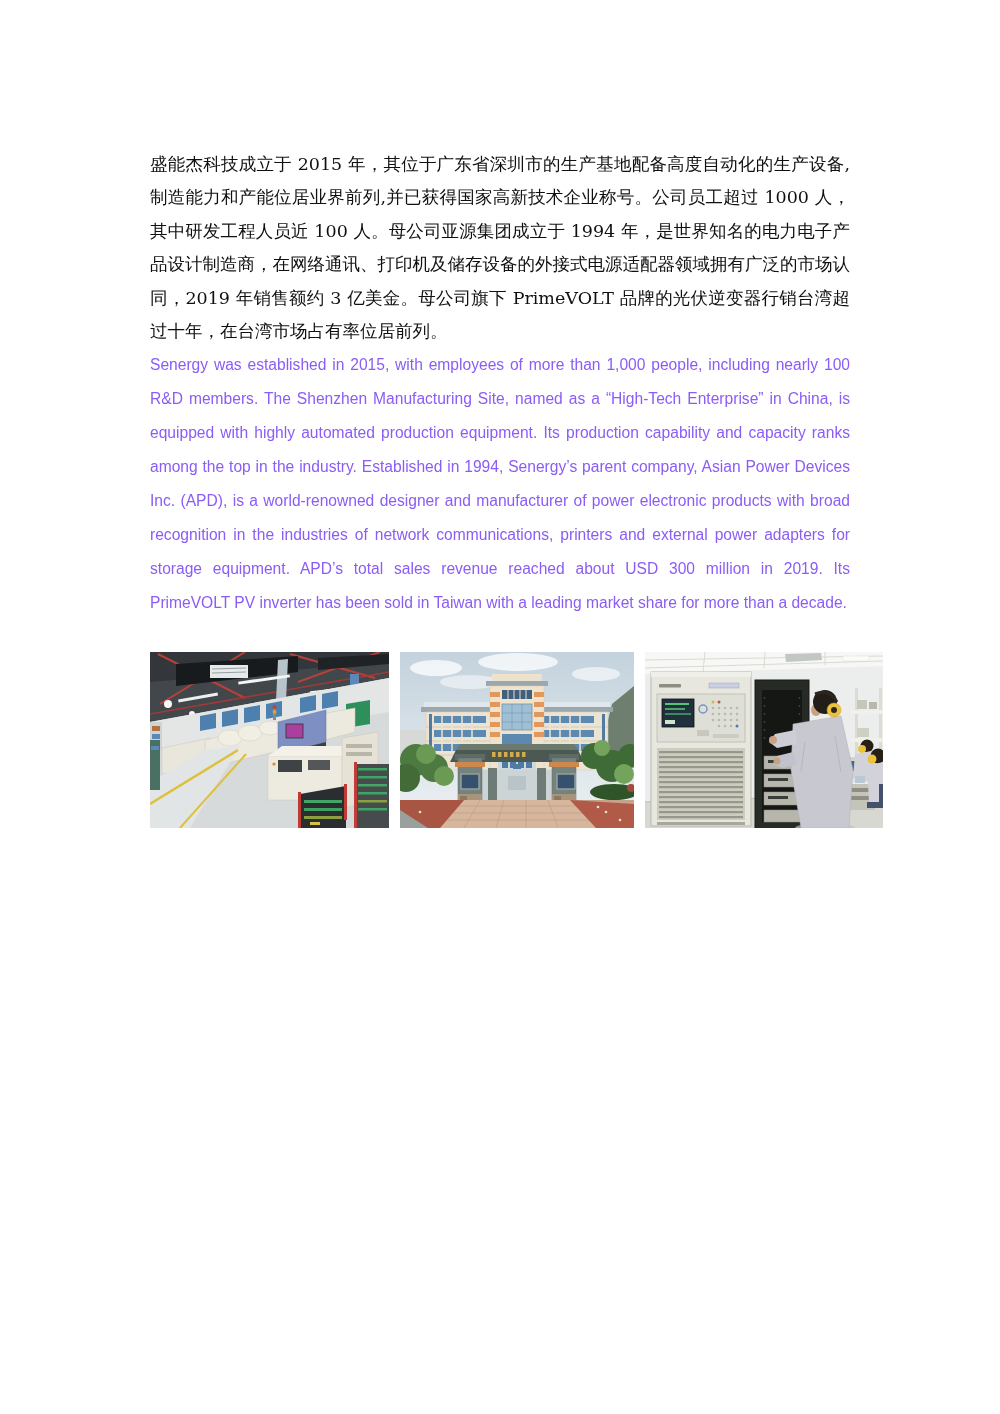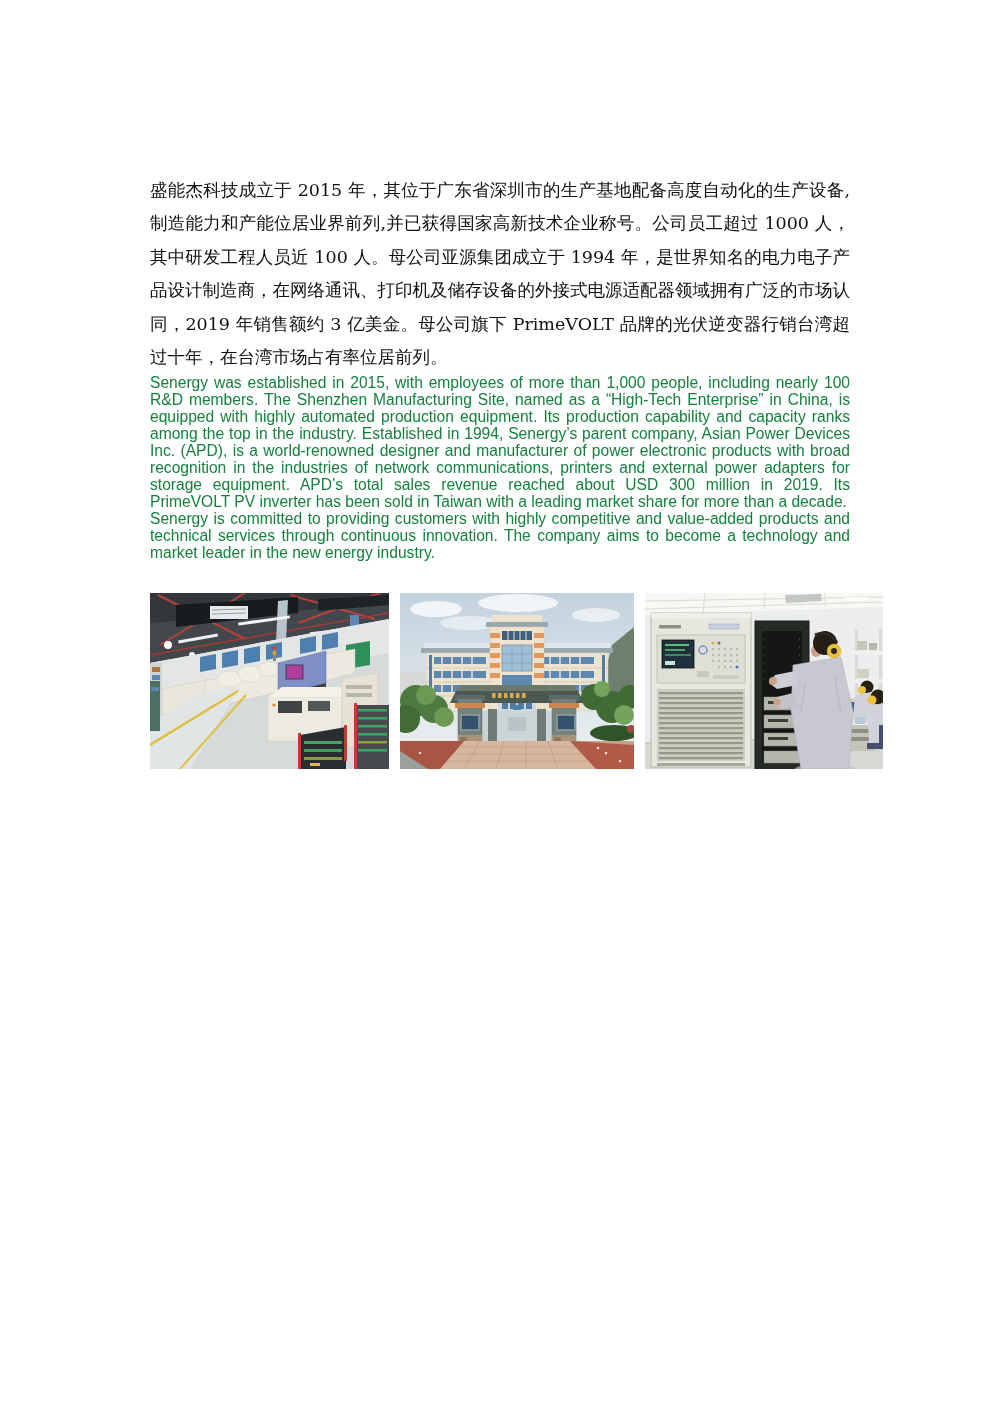--- a/index.html
+++ b/index.html
@@ -11,37 +11,36 @@
   .page {
     position: relative;
     width: 1000px; height: 1414px;
     background: #ffffff;
     overflow: hidden;
   }
   .content {
     position: absolute;
     left: 150px; top: 148px;
     width: 700px;
-    margin-top: 26px;
   }
   .para-zh {
     margin: 0;
     font-family: "DejaVu Serif", serif;
     font-size: 17.5px;
     line-height: 33.4px;
     color: #101010;
     text-align: justify;
     text-justify: inter-ideograph;
   }
   .para-en {
     margin: 0;
     font-family: "Liberation Sans", sans-serif;
     font-size: 15.6px;
-    line-height: 17px;
-    color: #15803d;
+    line-height: 34px;
+    color: #8b5cf6;
     text-align: justify;
   }
   .para-zh.second { margin-top: 42px; }
   .photo-row {
     display: flex;
     gap: 11px;
     margin-top: 32px;
   }
   .photo { display: block; flex: none; }
 </style>
@@ -49,21 +48,20 @@
 <body>
 
 <div class="page">
   <div class="content">
 
     <p class="para-zh">盛能杰科技成立于 2015 年，其位于广东省深圳市的生产基地配备高度自动化的生产设备,制造能力和产能位居业界前列,并已获得国家高新技术企业称号。公司员工超过 1000 人，其中研发工程人员近 100 人。母公司亚源集团成立于 1994 年，是世界知名的电力电子产品设计制造商，在网络通讯、打印机及储存设备的外接式电源适配器领域拥有广泛的市场认同，2019 年销售额约 3 亿美金。母公司旗下 PrimeVOLT 品牌的光伏逆变器行销台湾超过十年，在台湾市场占有率位居前列。</p>
 
     <p class="para-en">Senergy was established in 2015, with employees of more than 1,000 people, including nearly 100 R&amp;D members. The Shenzhen Manufacturing Site, named as a “High-Tech Enterprise” in China, is equipped with highly automated production equipment. Its production capability and capacity ranks among the top in the industry. Established in 1994, Senergy’s parent company, Asian Power Devices Inc. (APD), is a world-renowned designer and manufacturer of power electronic products with broad recognition in the industries of network communications, printers and external power adapters for storage equipment. APD’s total sales revenue reached about USD 300 million in 2019. Its PrimeVOLT PV inverter has been sold in Taiwan with a leading market share for more than a decade.</p>
 
 
-    <p class="para-en">Senergy is committed to providing customers with highly competitive and value-added products and technical services through continuous innovation. The company aims to become a technology and market leader in the new energy industry.</p>
 
     <div class="photo-row">
 
       <svg class="photo" width="239" height="176" viewBox="0 0 239 176" role="img" aria-label="Automated SMT production line on the factory floor">
         <rect width="239" height="176" fill="#d7dadb"></rect>
 
         <g>
           <polygon points="0,0 239,0 239,26 0,70" fill="#42474c"></polygon>
           <polygon points="0,0 239,0 239,10 0,30" fill="#33373b"></polygon>
           <line x1="8" y1="2" x2="95" y2="46" stroke="#b8403a" stroke-width="2"></line>

